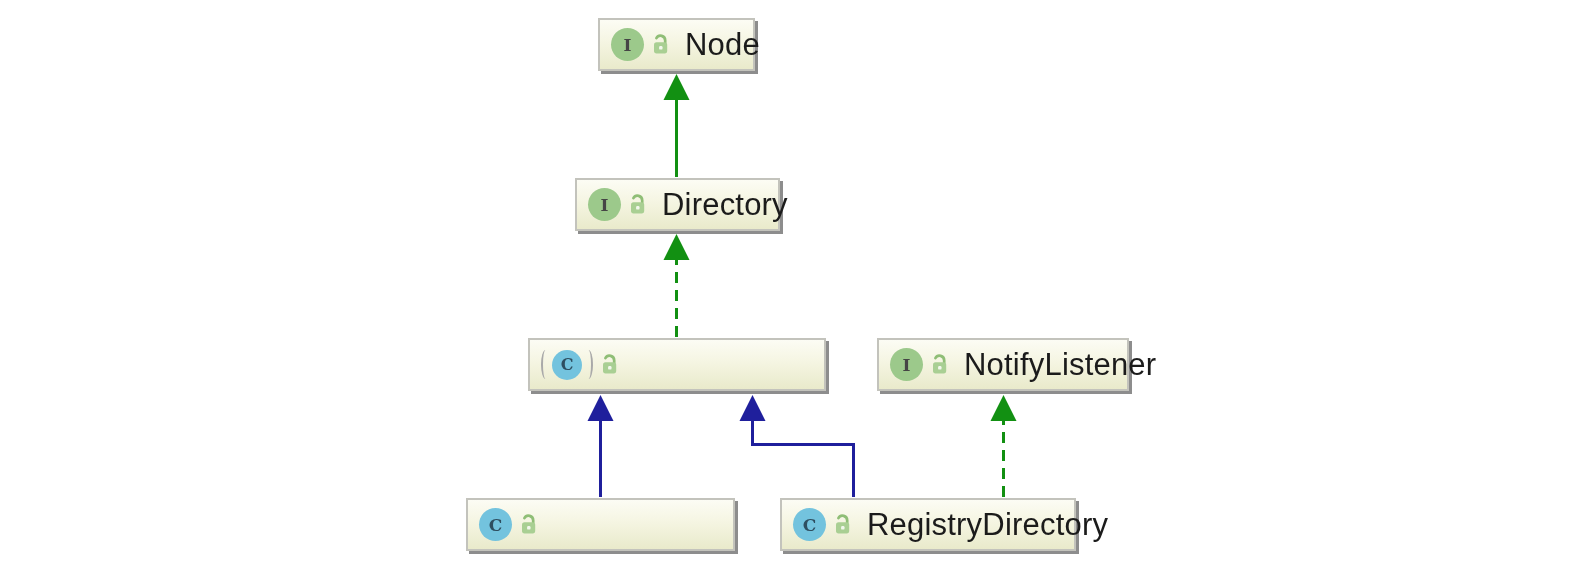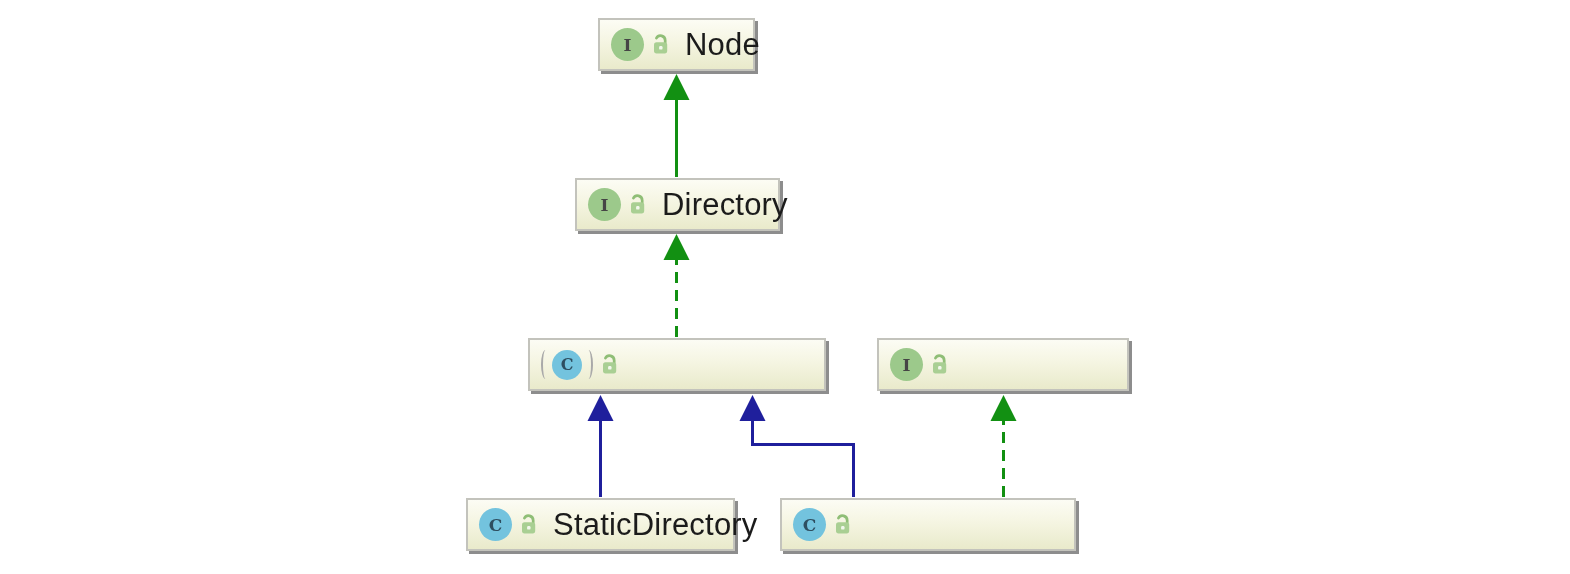--- a/index.html
+++ b/index.html
@@ -133,42 +133,43 @@
     <span class="type-icon interface">
         <span>I</span>
       </span>
     <span class="lock">
       <svg width="21" height="23" viewBox="0 0 21 23">
           <path d="M14.2 9.6 L14.2 7.4 A4.7 4.7 0 0 0 5.4 5.1" fill="none" stroke="#8fbe76" stroke-width="2.7" stroke-linecap="round"></path>
           <rect x="3" y="9.2" width="13.2" height="11.2" rx="2.6" fill="#a9cf93"></rect>
           <rect x="8.1" y="13" width="3.4" height="3.6" rx="1.2" fill="#f2f7ec"></rect>
         </svg>
     </span>
+    <span class="label">NotifyListener</span>
   </div>
 
   <div class="uml-node" style="left:466px; top:498px; width:269px">
     <span class="type-icon class">
         <span>C</span>
       </span>
     <span class="lock">
       <svg width="21" height="23" viewBox="0 0 21 23">
           <path d="M14.2 9.6 L14.2 7.4 A4.7 4.7 0 0 0 5.4 5.1" fill="none" stroke="#8fbe76" stroke-width="2.7" stroke-linecap="round"></path>
           <rect x="3" y="9.2" width="13.2" height="11.2" rx="2.6" fill="#a9cf93"></rect>
           <rect x="8.1" y="13" width="3.4" height="3.6" rx="1.2" fill="#f2f7ec"></rect>
         </svg>
     </span>
-    <span class="label">StaticDirectory</span>
   </div>
 
   <div class="uml-node" style="left:780px; top:498px; width:296px">
     <span class="type-icon class">
         <span>C</span>
       </span>
     <span class="lock">
       <svg width="21" height="23" viewBox="0 0 21 23">
           <path d="M14.2 9.6 L14.2 7.4 A4.7 4.7 0 0 0 5.4 5.1" fill="none" stroke="#8fbe76" stroke-width="2.7" stroke-linecap="round"></path>
           <rect x="3" y="9.2" width="13.2" height="11.2" rx="2.6" fill="#a9cf93"></rect>
           <rect x="8.1" y="13" width="3.4" height="3.6" rx="1.2" fill="#f2f7ec"></rect>
         </svg>
     </span>
+    <span class="label">RegistryDirectory</span>
   </div>
 
 </div>
 
 </body></html>

